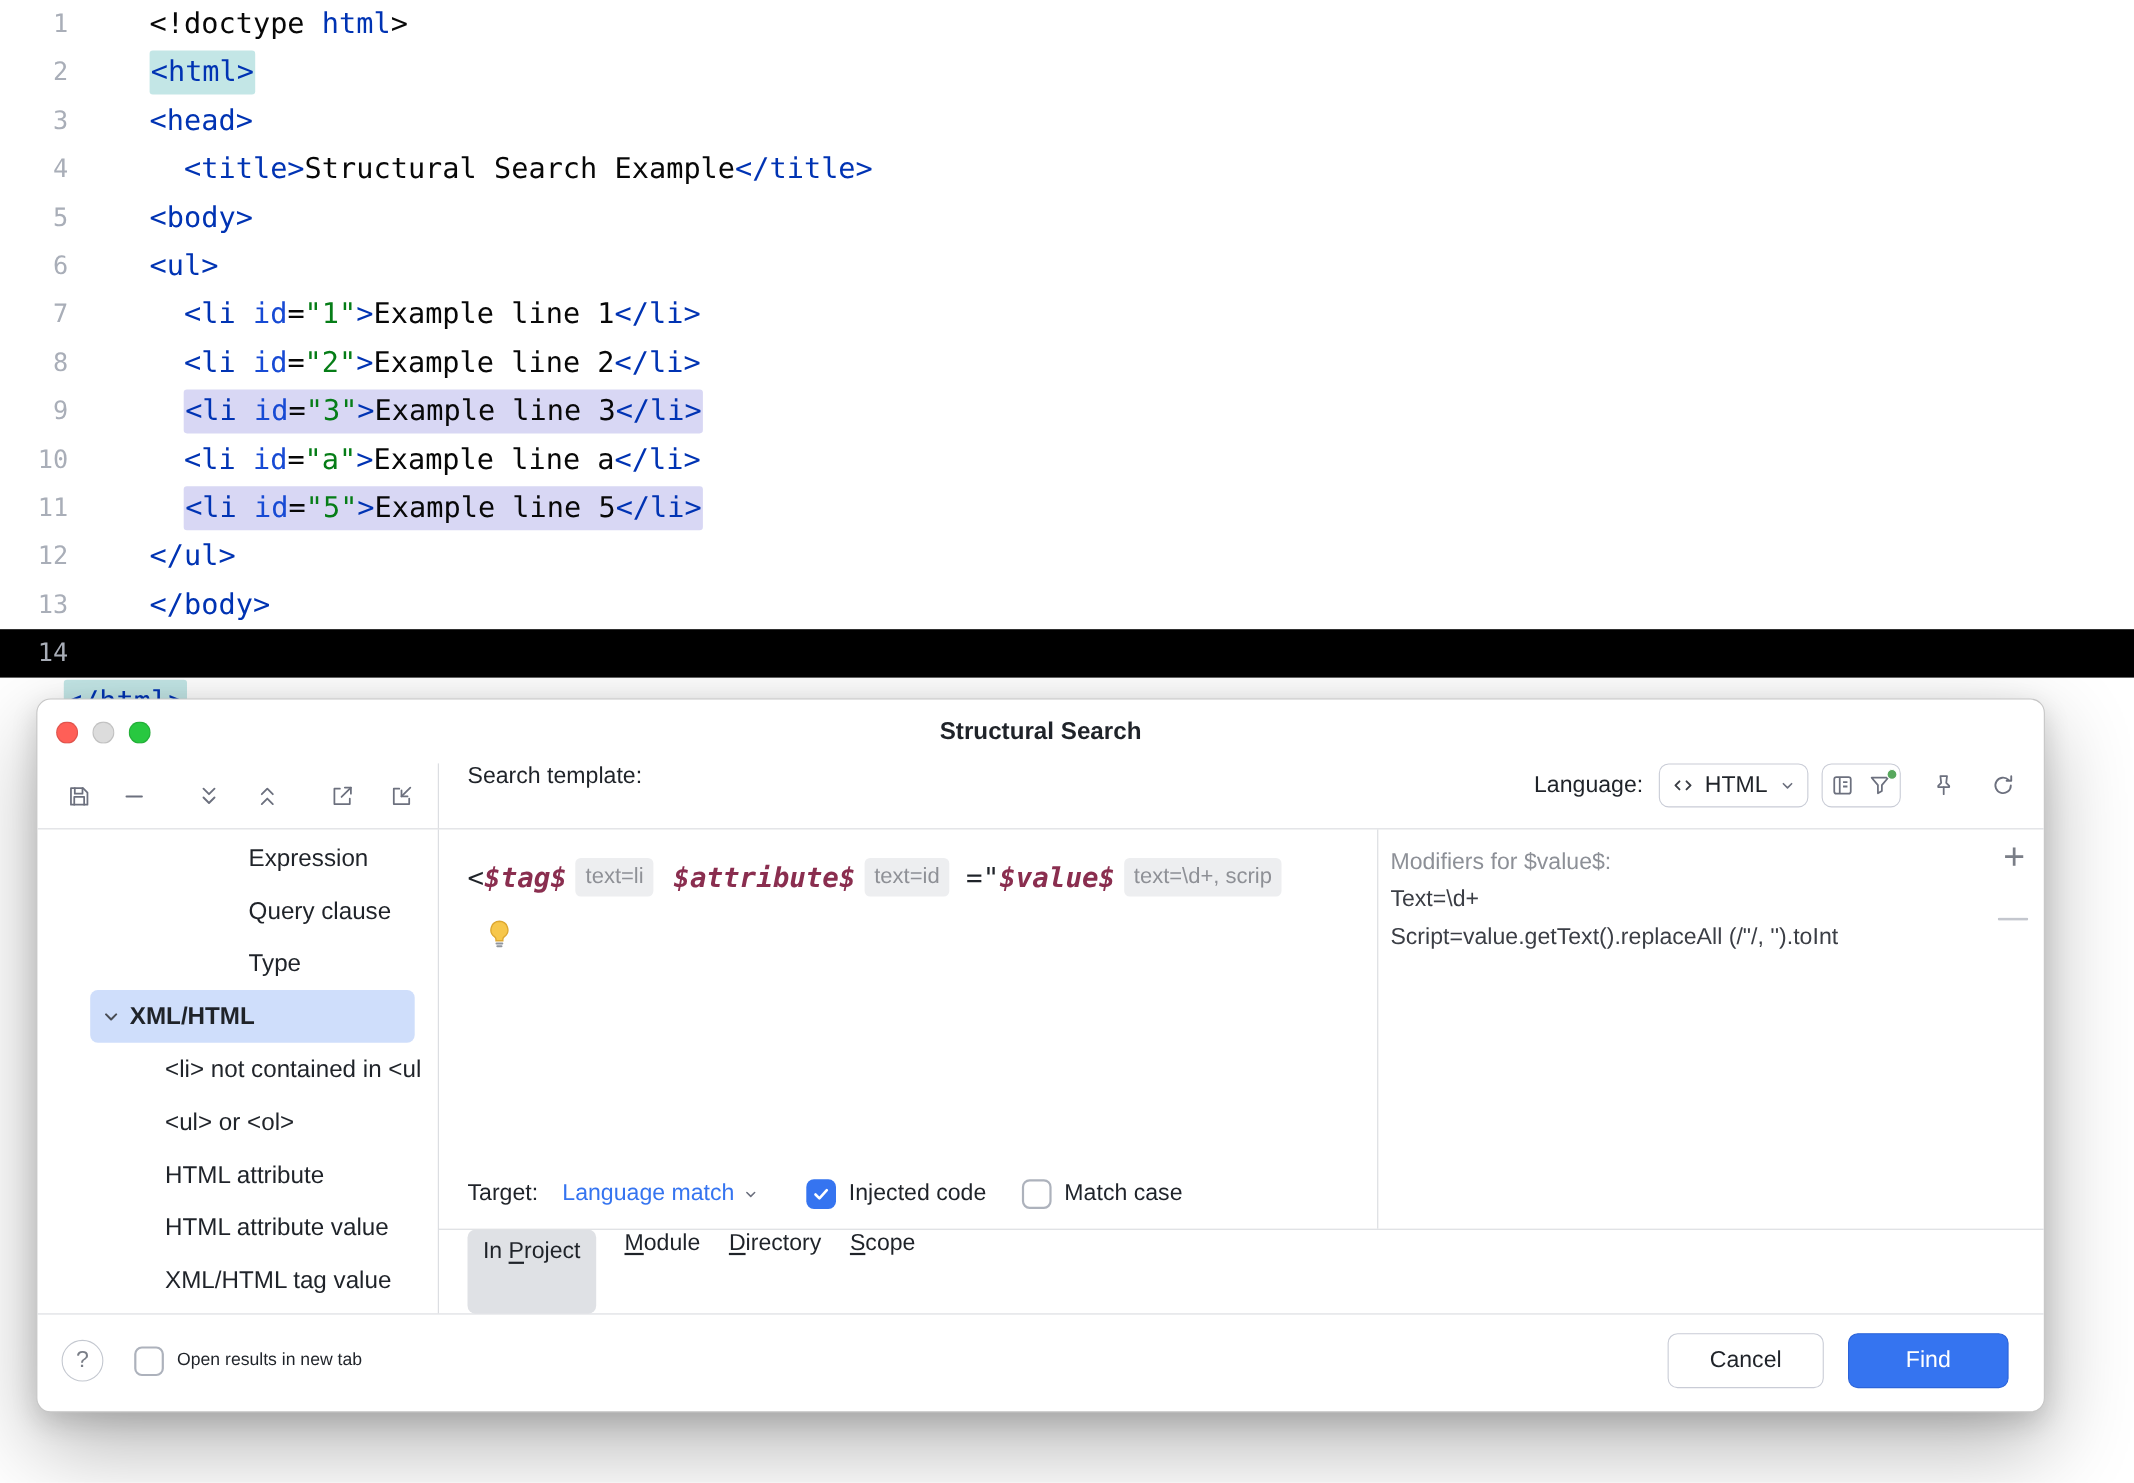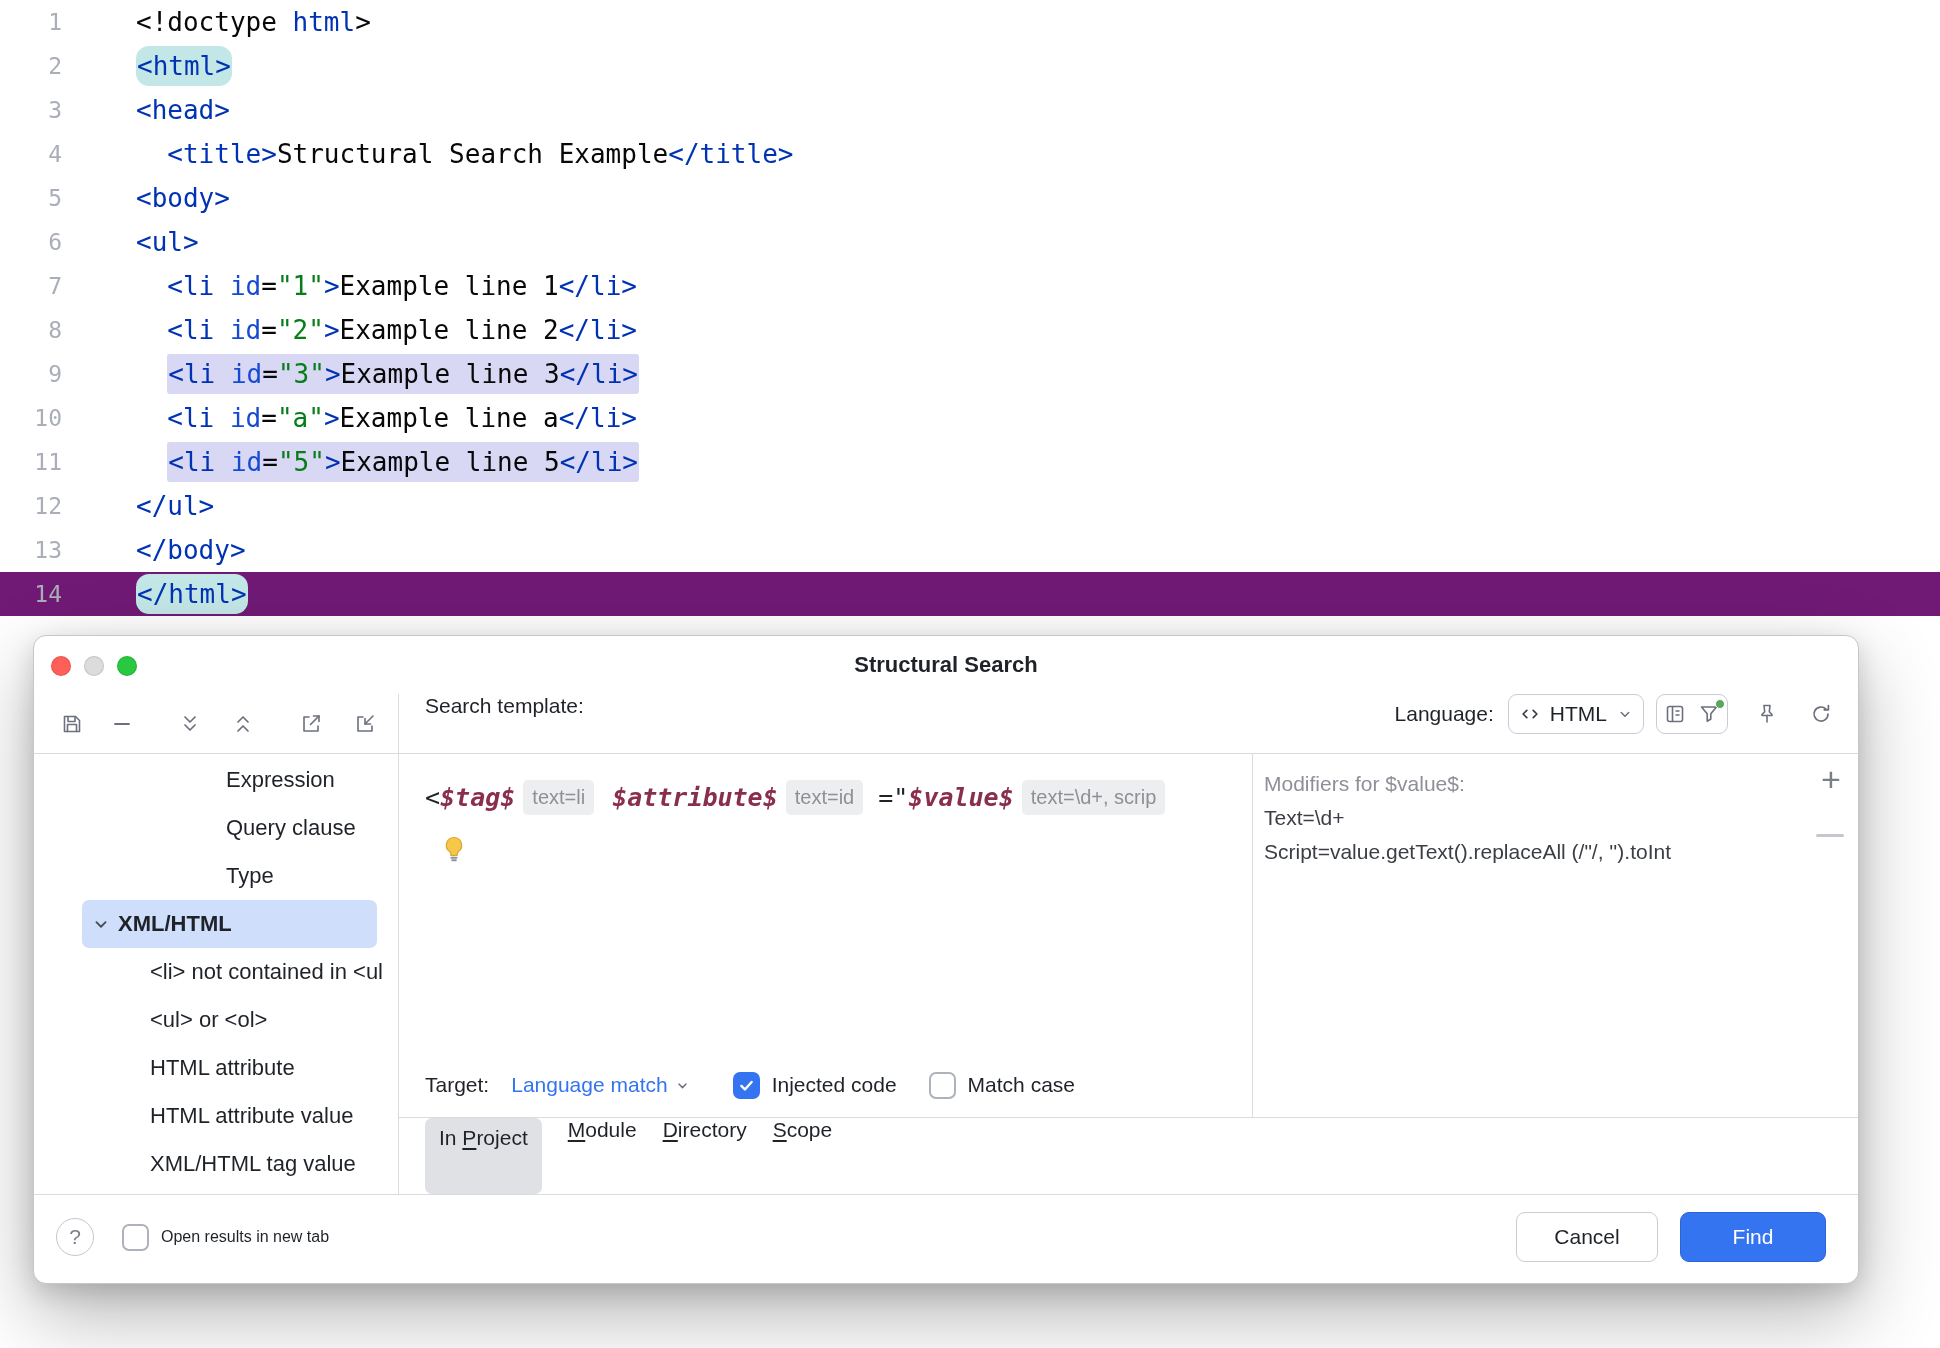--- a/index.html
+++ b/index.html
@@ -3,29 +3,29 @@
 <meta charset="utf-8">
 <style>
 *{margin:0;padding:0;box-sizing:border-box;}
 html,body{width:1940px;height:1348px;}
 body{position:relative;background:#fff;font-family:"Liberation Sans",sans-serif;color:#1F2329;overflow:hidden;}
 
 
 .editor{position:absolute;left:0;top:0;width:1940px;height:780px;background:#fff;
   font-family:"DejaVu Sans Mono",monospace;font-size:26px;}
 .code-line{display:flex;height:44px;line-height:44px;white-space:pre;}
-.code-line.cur{background:#701a75;}
+.code-line.cur{background:#000000;flex-direction:column;}
 .gutter{flex:none;width:78px;text-align:right;padding-right:16px;color:#A9AEB8;font-size:23px;}
 .code{padding-left:58px;}
 .pln{color:#080808}
 .tag{color:#0033B3}
 .attr{color:#174AD4}
 .val{color:#067D17}
 .hl{border-radius:3px;padding:5px 1px;}
-.hl-teal{background:#C3E6E6;border-radius:13px;}
+.hl-teal{background:#C3E6E6;}
 .hl-purple{background:#D8D7F4;}
 
 
 .dialog{position:absolute;left:33px;top:635px;width:1826px;height:649px;background:#fff;
   border:1px solid #C6C6C6;border-radius:13px;overflow:hidden;display:flex;flex-direction:column;
   box-shadow:0 30px 80px rgba(0,0,0,.30),0 8px 24px rgba(0,0,0,.14);}
 .titlebar{flex:none;height:58px;position:relative;display:flex;align-items:center;justify-content:center;}
 .title{font-size:22px;font-weight:700;}
 .lights{position:absolute;left:17px;top:20px;display:flex;gap:13px;}
 .light{width:20px;height:20px;border-radius:50%;border:1px solid rgba(0,0,0,.12);}

